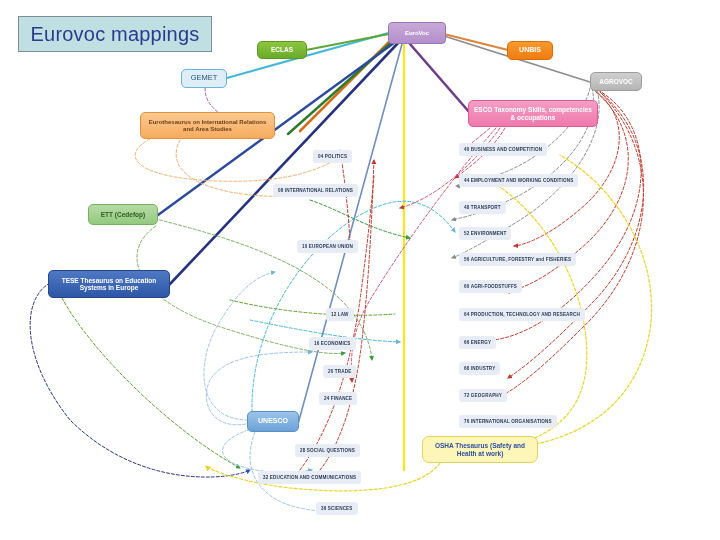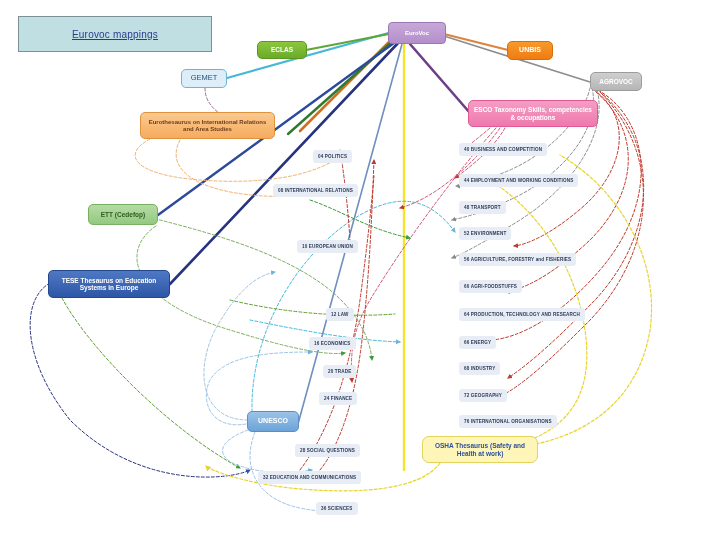--- a/index.html
+++ b/index.html
@@ -15,21 +15,21 @@
 
   .title-box{
     position:absolute;
     left:18px;top:16px;width:192px;height:34px;
     background:#bfdfe2;
     border:1px solid #7c8f96;
     display:flex;align-items:center;justify-content:center;
     z-index:40;
   }
   .title-box span{
-    font-size:10px;color:#2a3b8f;letter-spacing:.2px;text-decoration:underline;
+    font-size:20px;color:#2a3b8f;letter-spacing:.2px;
   }
 
   .node{
     position:absolute;
     display:flex;align-items:center;justify-content:center;
     text-align:center;
     border-radius:5px;
     z-index:30;
     box-sizing:border-box;
     line-height:1.15;

